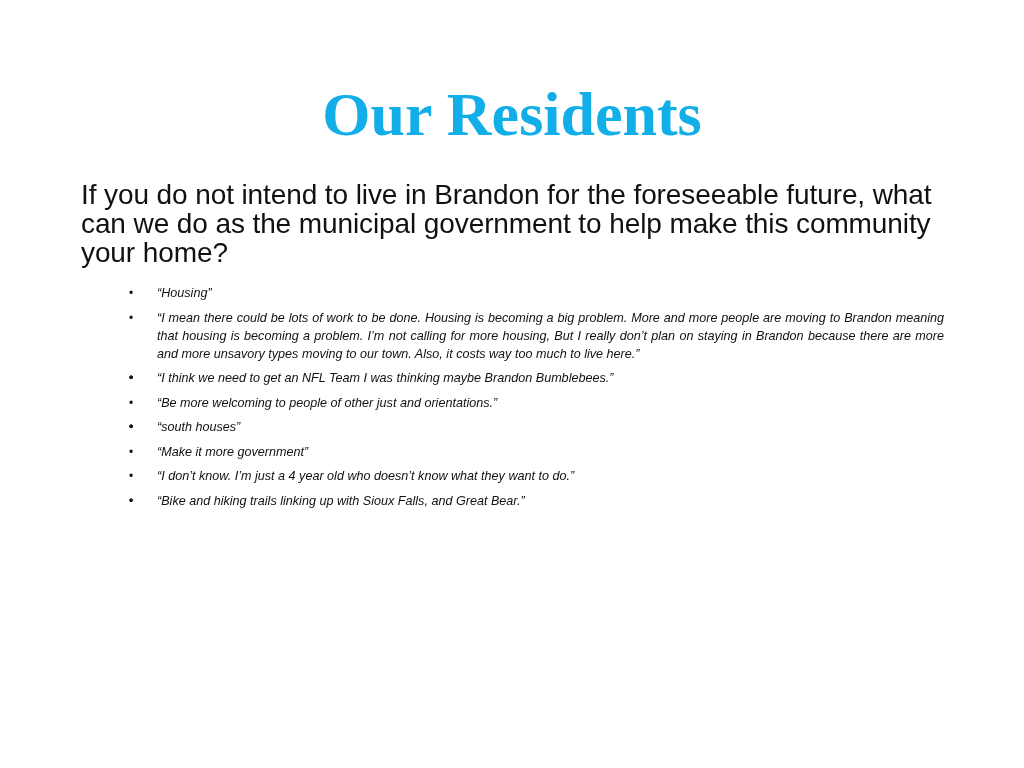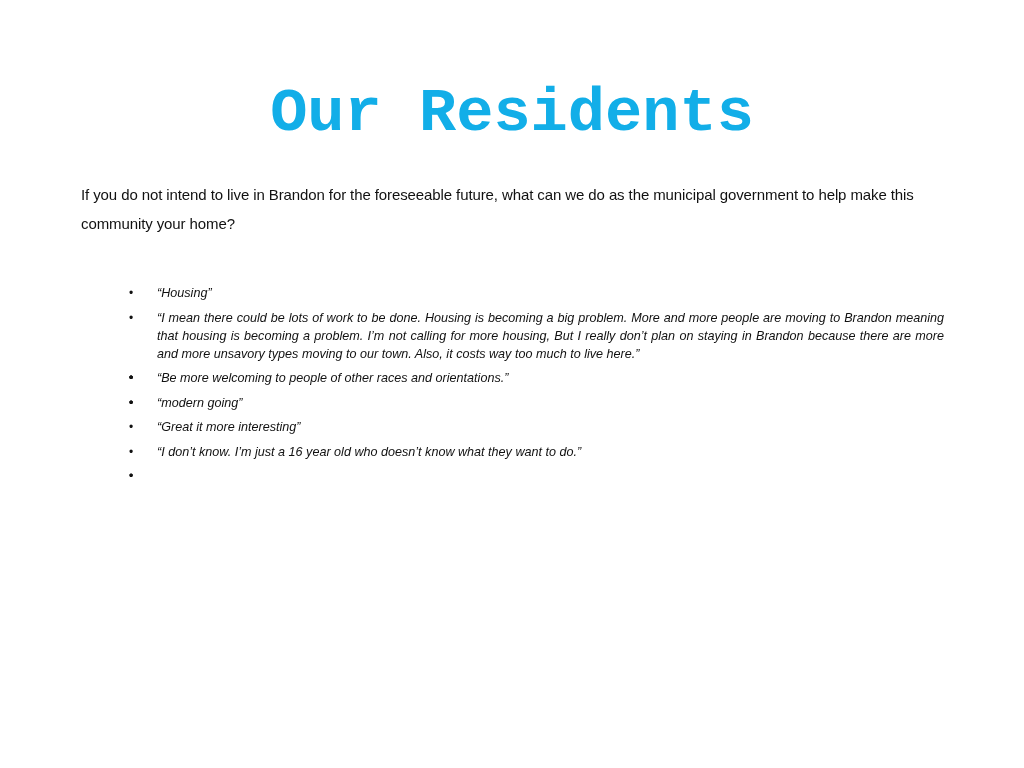--- a/index.html
+++ b/index.html
@@ -18,34 +18,34 @@
       left: 0; top: 0;
       width: 1024px; height: 768px;
       background: #ffffff;
     }
     .title {
       position: absolute;
       left: 0;
       top: 76px;
       width: 1024px;
       text-align: center;
-      font-family: Liberation Mono, monospace;
+      font-family: Liberation Serif, serif;
       font-weight: bold;
       font-size: 62px;
       line-height: 76px;
       color: #12aee8;
       margin: 0;
     }
     .question {
       position: absolute;
       left: 81px;
       top: 180px;
       width: 865px;
       font-family: "Liberation Sans", "DejaVu Sans", sans-serif;
-      font-size: 15px;
+      font-size: 28px;
       line-height: 29px;
       color: #111111;
       margin: 0;
       letter-spacing: -0.1px;
     }
     .responses {
       position: absolute;
       left: 129px;
       top: 284px;
       width: 815px;
@@ -79,23 +79,23 @@
 <div class="slide">
   <h1 class="title">Our Residents</h1>
 
   <p class="question">If you do not intend to live in Brandon for the foreseeable future, what can we do as the municipal government to help make this community your home?</p>
 
   <ul class="responses">
     <li><span class="bullet">•</span><span>“Housing”</span></li>
     <li><span class="bullet">•</span><span>“I mean there could be lots of work to be done. Housing is becoming a big problem. More and more people are moving to Brandon meaning that housing is becoming a problem. I’m not calling for more housing, But I really don’t plan on staying in Brandon because there are more and more unsavory types moving to our town. Also, it costs way too much to live here.”</span></li>
     <li><span class="bullet">•</span></li>
     <li><span class="bullet">•</span></li>
-    <li><span class="bullet">•</span></li>
-    <li><span class="bullet">•</span><span>“Be more welcoming to people of other races and orientations.”</span></li>
+    <li><span class="bullet">•</span><span>“I think we need to get an NFL Team I was thinking maybe Brandon Bumblebees.”</span></li>
+    <li><span class="bullet">•</span><span>“Be more welcoming to people of other just and orientations.”</span></li>
     <li><span class="bullet">•</span></li>
     <li><span class="bullet">•</span></li>
-    <li><span class="bullet">•</span><span>“modern going”</span></li>
-    <li><span class="bullet">•</span><span>“Great it more interesting”</span></li>
-    <li><span class="bullet">•</span><span>“I don’t know. I’m just a 16 year old who doesn’t know what they want to do.”</span></li>
+    <li><span class="bullet">•</span><span>“south houses”</span></li>
+    <li><span class="bullet">•</span><span>“Make it more government”</span></li>
+    <li><span class="bullet">•</span><span>“I don’t know. I’m just a 4 year old who doesn’t know what they want to do.”</span></li>
     <li><span class="bullet">•</span></li>
-    <li><span class="bullet">•</span></li>
+    <li><span class="bullet">•</span><span>“Bike and hiking trails linking up with Sioux Falls, and Great Bear.”</span></li>
   </ul>
 </div>
 
 </body></html>

